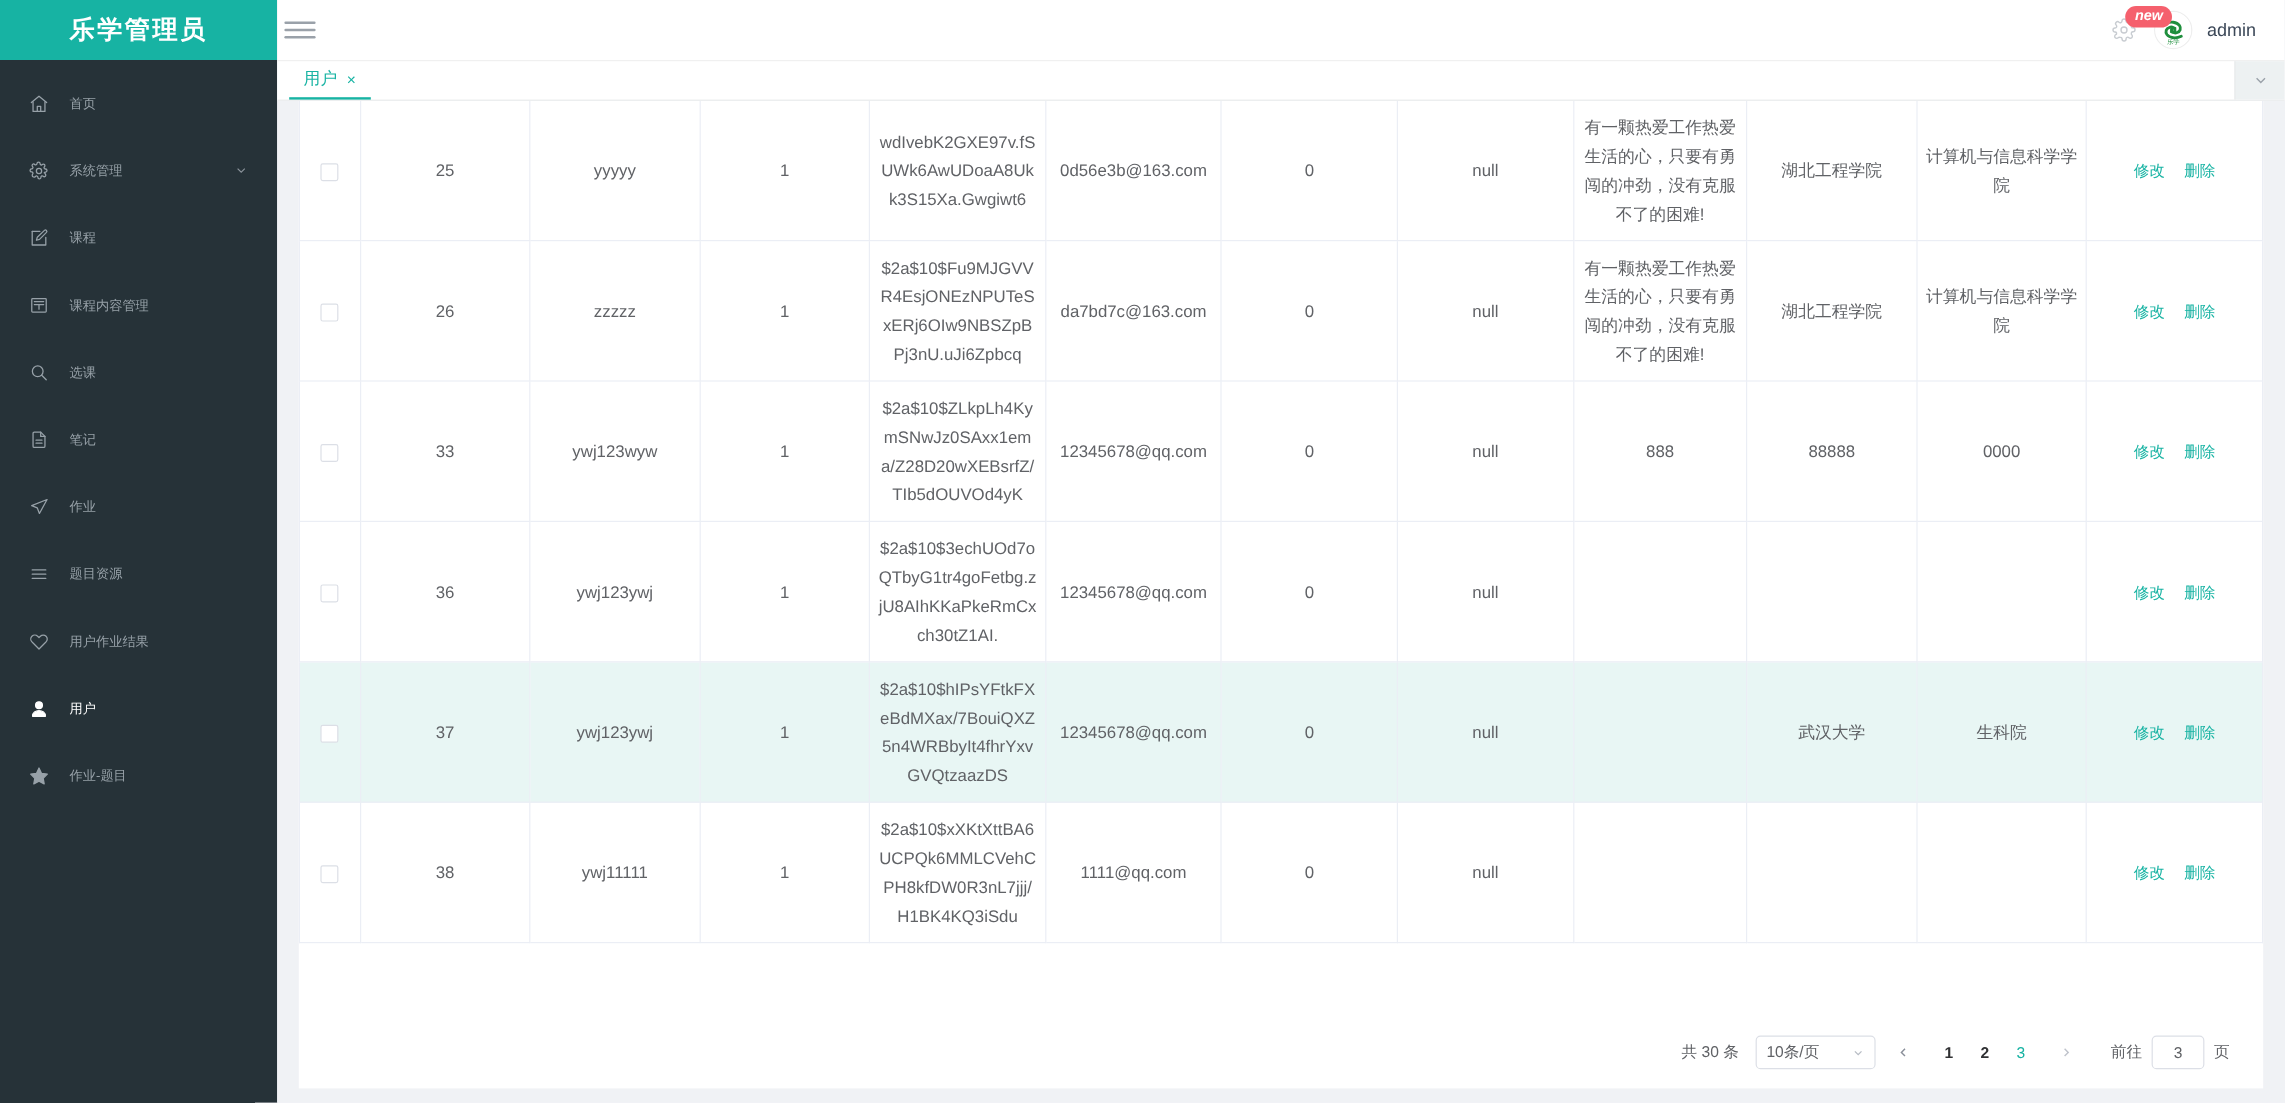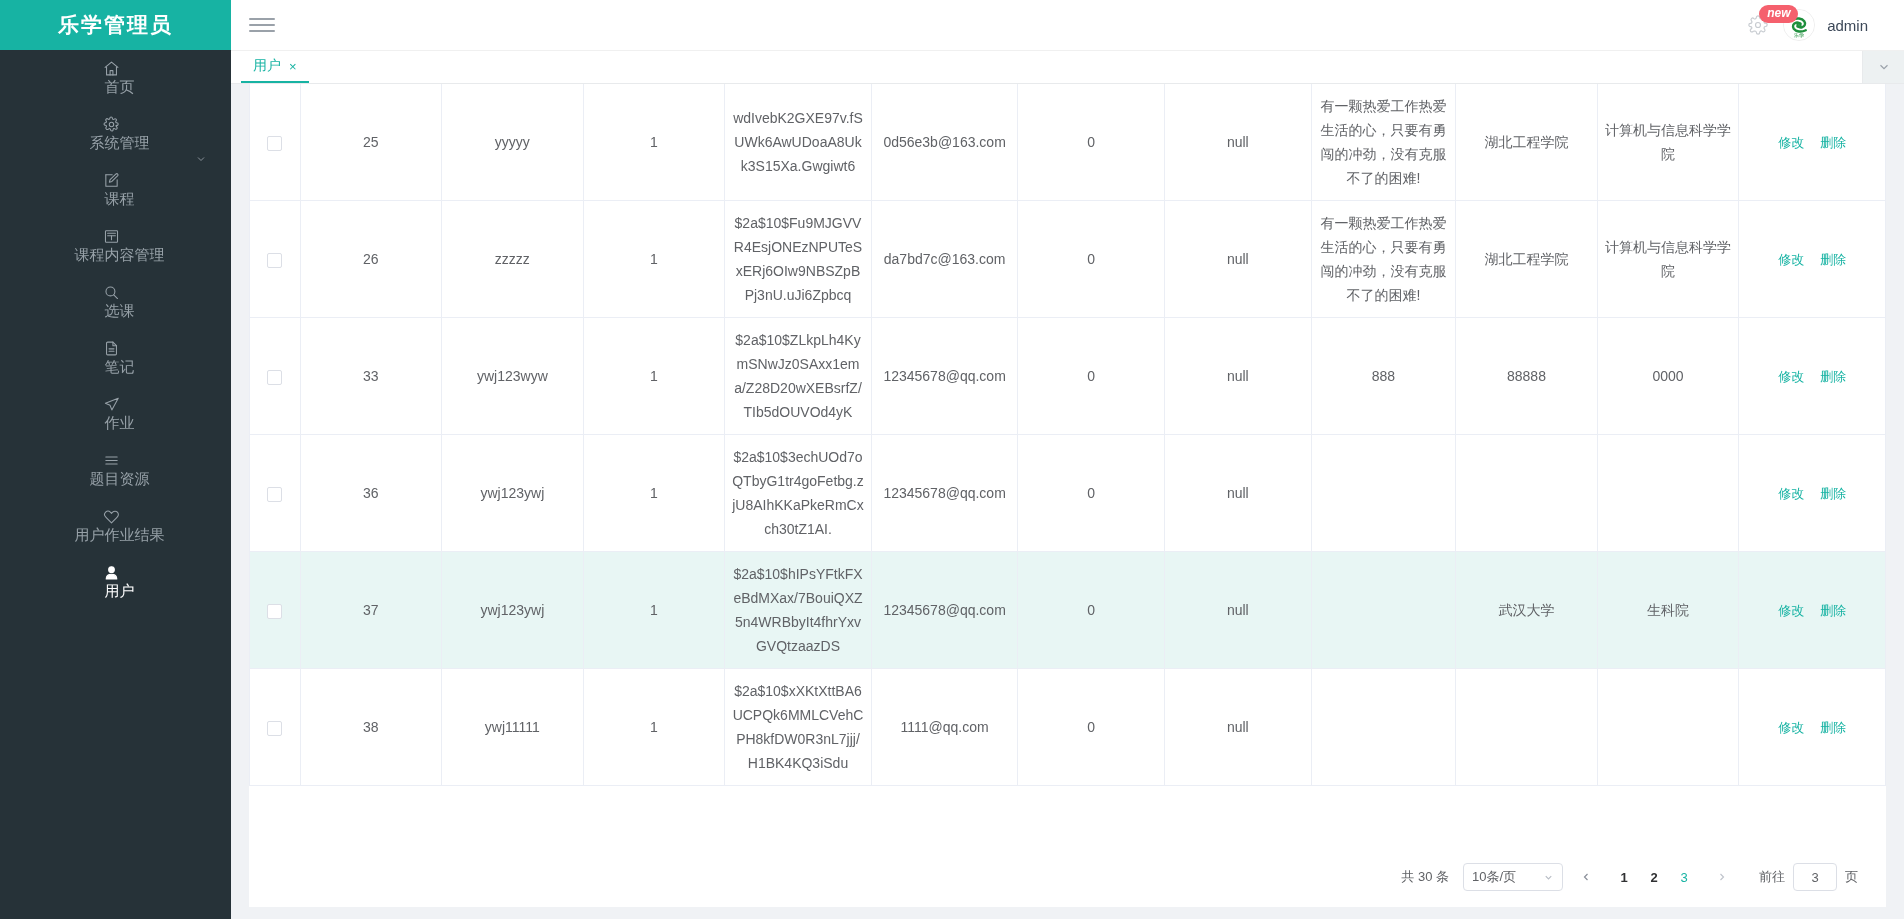--- a/index.html
+++ b/index.html
@@ -23,43 +23,42 @@
     color: #fff;
     display: flex; align-items: center; justify-content: center;
     font-size: 21px; font-weight: bold; letter-spacing: 2px;
   }
   .menu { padding-top: 8px; flex: 1; }
   .menu-item {
     height: 56px;
     display: flex; align-items: center;
     padding: 0 24px;
     color: #97a1a8;
-    font-size: 15px;
+    font-size: 11px;
     cursor: pointer;
     position: relative;
-    flex-direction: column;
   }
   .menu-item.active { color: #ffffff; }
   .menu-item .mi-icon {
     width: 26px; min-width: 26px; height: 20px;
     display: flex; align-items: center; justify-content: flex-start;
   }
   .menu-item .mi-icon svg { display: block; }
   .menu-item .mi-label { margin-left: 8px; white-space: nowrap; }
   .menu-item .mi-arrow {
     margin-left: auto; width: 12px; height: 12px;
     display: flex; align-items: center; justify-content: center;
   }
 
   
   .main { flex: 1; display: flex; flex-direction: column; height: 919px; background: #f0f2f5; overflow: hidden; }
 
   .topbar {
     height: 50px; min-height: 50px; background: #fff;
-    display: flex; align-items: center; padding: 0 14px;
+    display: flex; align-items: center; padding: 0 2px;
     position: relative;
   }
   .hamburger { width: 34px; height: 34px; display: flex; flex-direction: column; justify-content: center; gap: 4px; cursor: pointer; padding: 0 4px; }
   .hamburger span { display:block; height: 2px; background: #9aa1a9; border-radius: 1px; }
   .topbar-right { margin-left: auto; display: flex; align-items: center; gap: 12px; padding-right: 22px; position: relative; }
   .gear-wrap { position: relative; width: 26px; height: 26px; display:flex; align-items:center; justify-content:center; cursor: pointer; }
   .badge-new {
     position: absolute; left: 14px; top: -7px;
     background: #f5606d; color: #fff;
     font-size: 12px; font-weight: bold; font-style: italic;
@@ -249,20 +248,28 @@
           <span class="mi-label">用户作业结果</span>
         </div>
         <div class="menu-item active">
           <span class="mi-icon">
             <svg width="17" height="17" viewBox="0 0 24 24" fill="currentColor" stroke="currentColor" stroke-width="1.5" stroke-linecap="round" stroke-linejoin="round">
               <circle cx="12" cy="8" r="4"></circle>
               <path d="M4.5 21c0-4.2 3.4-6.6 7.5-6.6s7.5 2.4 7.5 6.6z"></path>
             </svg>
           </span>
           <span class="mi-label">用户</span>
+        </div>
+        <div class="menu-item">
+          <span class="mi-icon">
+            <svg width="17" height="17" viewBox="0 0 24 24" fill="currentColor" stroke="currentColor" stroke-width="1.5" stroke-linecap="round" stroke-linejoin="round">
+              <polygon points="12 2.8 15 9.2 21.8 10 16.9 14.8 18.1 21.5 12 18.3 5.9 21.5 7.1 14.8 2.2 10 9 9.2"></polygon>
+            </svg>
+          </span>
+          <span class="mi-label">作业-题目</span>
         </div>
       </div>
   </div>
 
   <div class="main">
 
     <div class="topbar">
       <div class="hamburger">
         <span></span>
           <span></span>

